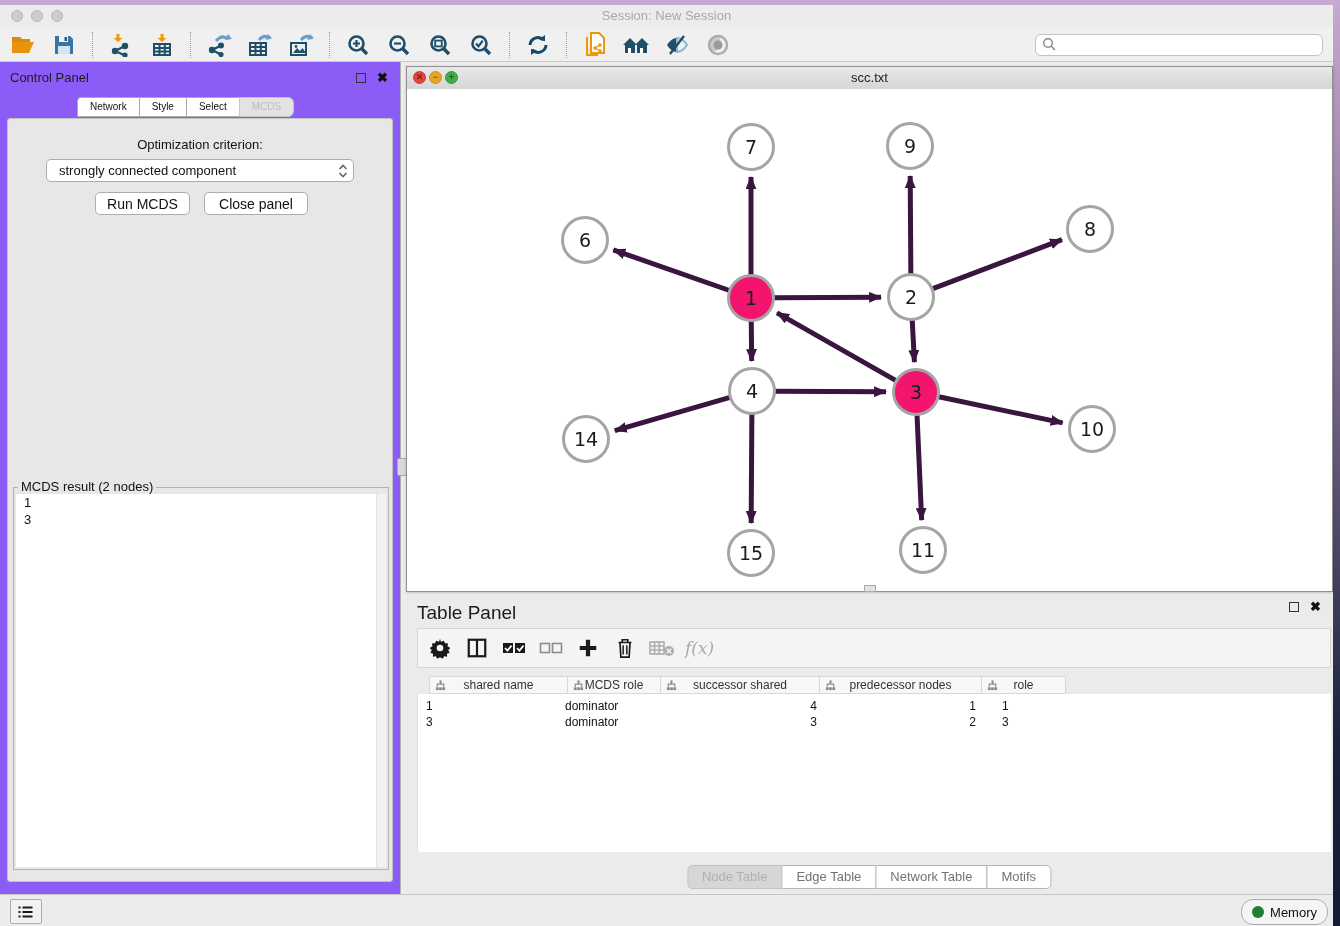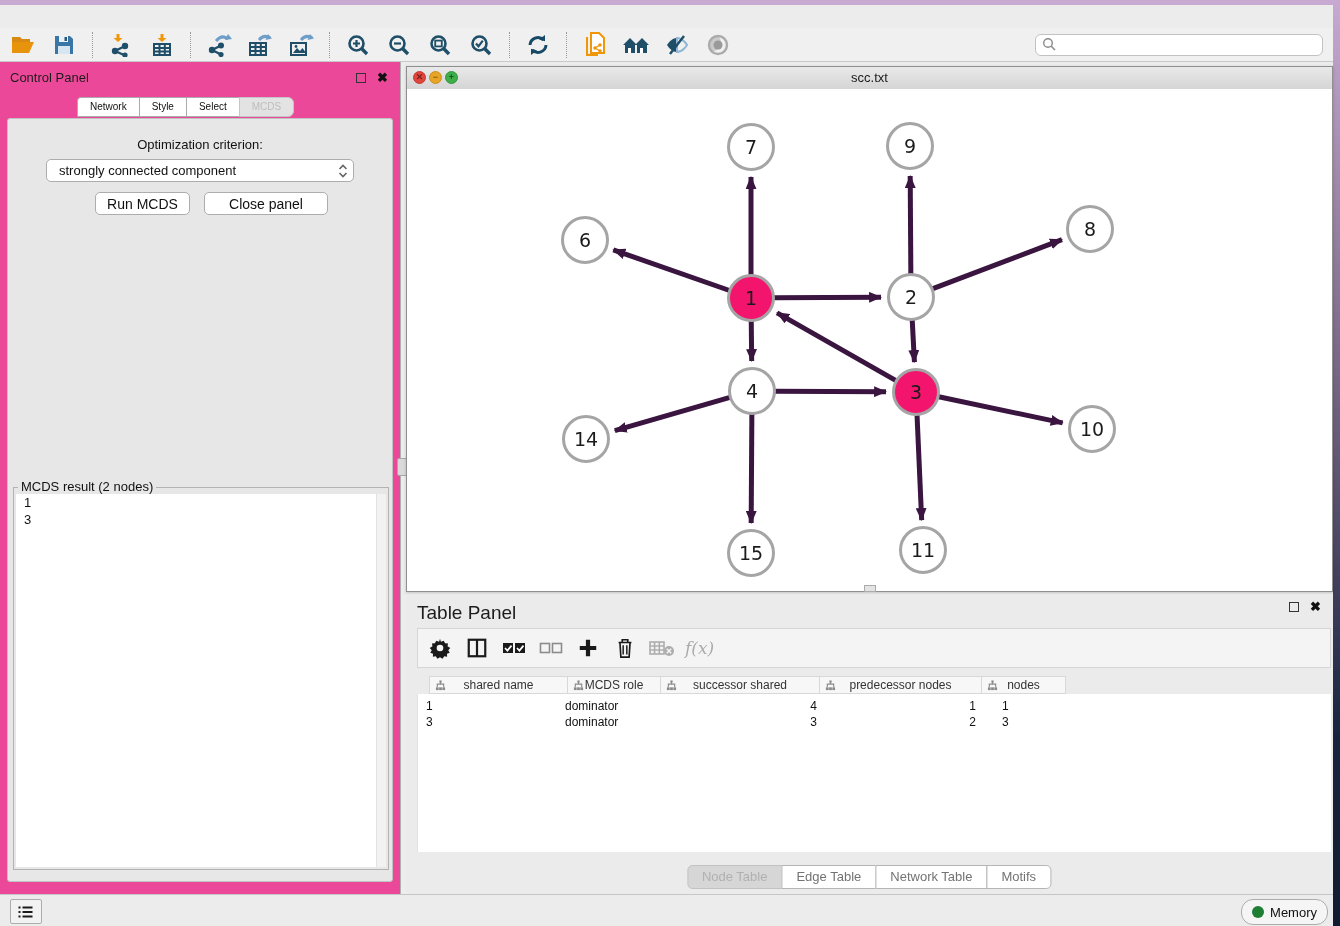--- a/index.html
+++ b/index.html
@@ -22,21 +22,21 @@
   .toolbar{position:absolute;left:0;top:23px;width:100%;height:34px;background:#F0F0F0;
            border-bottom:1px solid #C9C9C9;display:flex;align-items:center;padding:0 8px;box-sizing:border-box;gap:11px;}
   .tbi{width:30px;height:30px;display:inline-flex;align-items:center;justify-content:center;flex:none;}
   .tbi svg{display:block;}
   .sep{border-left:1px dotted #9B9B9B;height:26px;flex:none;margin:0 2px;}
   .searchbox{margin-left:auto;margin-right:2px;width:288px;height:22px;border:1px solid #C2C2C2;border-radius:6px;
              background:#fff;display:flex;align-items:center;padding-left:6px;box-sizing:border-box;}
   .searchbox input{border:none;outline:none;flex:1;height:18px;font-size:12px;background:transparent;}
 
   
-  .cpanel{position:absolute;left:0;top:57px;width:400px;height:832px;background:#ec4899;}
+  .cpanel{position:absolute;left:0;top:57px;width:400px;height:832px;background:#8b5cf6;}
   .cpanel-head{position:absolute;left:0;top:8px;width:100%;height:18px;}
   .cpanel-head .lbl{position:absolute;left:10px;top:0;font-size:13px;color:#1C1C1C;}
   .float-btn{position:absolute;width:10px;height:10px;border:1.5px solid #333;box-sizing:border-box;top:3px;}
   .close-btn{position:absolute;top:0px;font-size:13px;font-weight:bold;color:#111;line-height:16px;}
   .cp-tabs{position:absolute;left:78px;top:35px;display:flex;}
   .cp-tab{border:1px solid #ABABAB;background:#fff;color:#111;font-size:10px;padding:3px 12px 4px;margin-left:-1px;}
   .cp-tab:first-child{border-radius:4px 0 0 0;}
   .cp-tab.mcds{background:#E3E3E3;color:#BDBDBD;border-color:#C6C6C6;border-radius:0 6px 6px 0;}
   .cp-body{position:absolute;left:7px;top:56px;width:386px;height:764px;border:1px solid #C2C2C2;
            border-radius:3px;background:#E7E7E7;box-sizing:border-box;}
@@ -109,20 +109,26 @@
 </style>
 </head>
 <body>
 
 <div class="screen">
   <div class="desk-top"></div>
   <div class="desk-right"></div>
 
   <div class="app">
 
+    <div class="titlebar">
+      <span class="tl gray" style="left:11px"></span>
+      <span class="tl gray" style="left:31px"></span>
+      <span class="tl gray" style="left:51px"></span>
+      <div class="title">Session: New Session</div>
+    </div>
 
     <div class="toolbar">
       <span class="tbi">
         <svg width="26" height="24" viewBox="0 0 26 24">
             <path d="M2 4h8l2 2h8v3H2z" fill="#D98A12"></path>
             <path d="M2 20V9h18l4 0-5 11z" fill="#E8930C"></path>
           </svg>
       </span>
       <span class="tbi">
         <svg width="24" height="24" viewBox="0 0 24 24">
@@ -284,21 +290,21 @@
         <div class="dropdown">
           <span class="val">strongly connected component</span>
           <span class="stepper">
             <svg width="10" height="14" viewBox="0 0 10 14">
                 <path d="M1.5 5L5 1.5 8.5 5" fill="none" stroke="#666" stroke-width="1.6"></path>
                 <path d="M1.5 9L5 12.5 8.5 9" fill="none" stroke="#666" stroke-width="1.6"></path>
               </svg>
           </span>
         </div>
         <div class="btn" style="left:87px;width:95px">Run MCDS</div>
-        <div class="btn" style="left:196px;width:124px">Close panel</div>
+        <div class="btn" style="left:196px;width:104px">Close panel</div>
         <div class="fieldset">
           <span class="legend">MCDS result (2 nodes)</span>
           <div class="result-box">
             <div id="result-lines">
                 <div class="line">1</div>
                 <div class="line">3</div>
               </div>
             <div class="result-scroll"></div>
           </div>
         </div>
@@ -476,21 +482,21 @@
               <g stroke="#8A8A8A" stroke-width="1.2" fill="none">
                 <path d="M6 1.5v3M2.5 8V4.5h7V8"></path>
               </g>
               <g fill="#8A8A8A">
                 <rect x="1" y="8" width="3" height="3"></rect>
                 <rect x="4.5" y="8" width="3" height="3"></rect>
                 <rect x="8" y="8" width="3" height="3"></rect>
                 <rect x="4.8" y="0.5" width="2.4" height="2.4"></rect>
               </g>
             </svg>
-            <span>nodes</span>
+            <span>role</span>
           </div>
         </div>
       <div class="t-body" id="t-body">
           <div style="height: 4px;"></div>
           <div class="t-row">
             <div class="t-cell a-left" style="width: 139px;">1</div>
             <div class="t-cell a-left" style="width: 114px;">dominator</div>
             <div class="t-cell a-right2" style="width: 160px;">4</div>
             <div class="t-cell a-right3" style="width: 163px;">1</div>
             <div class="t-cell a-left" style="width: 85px;">1</div>

